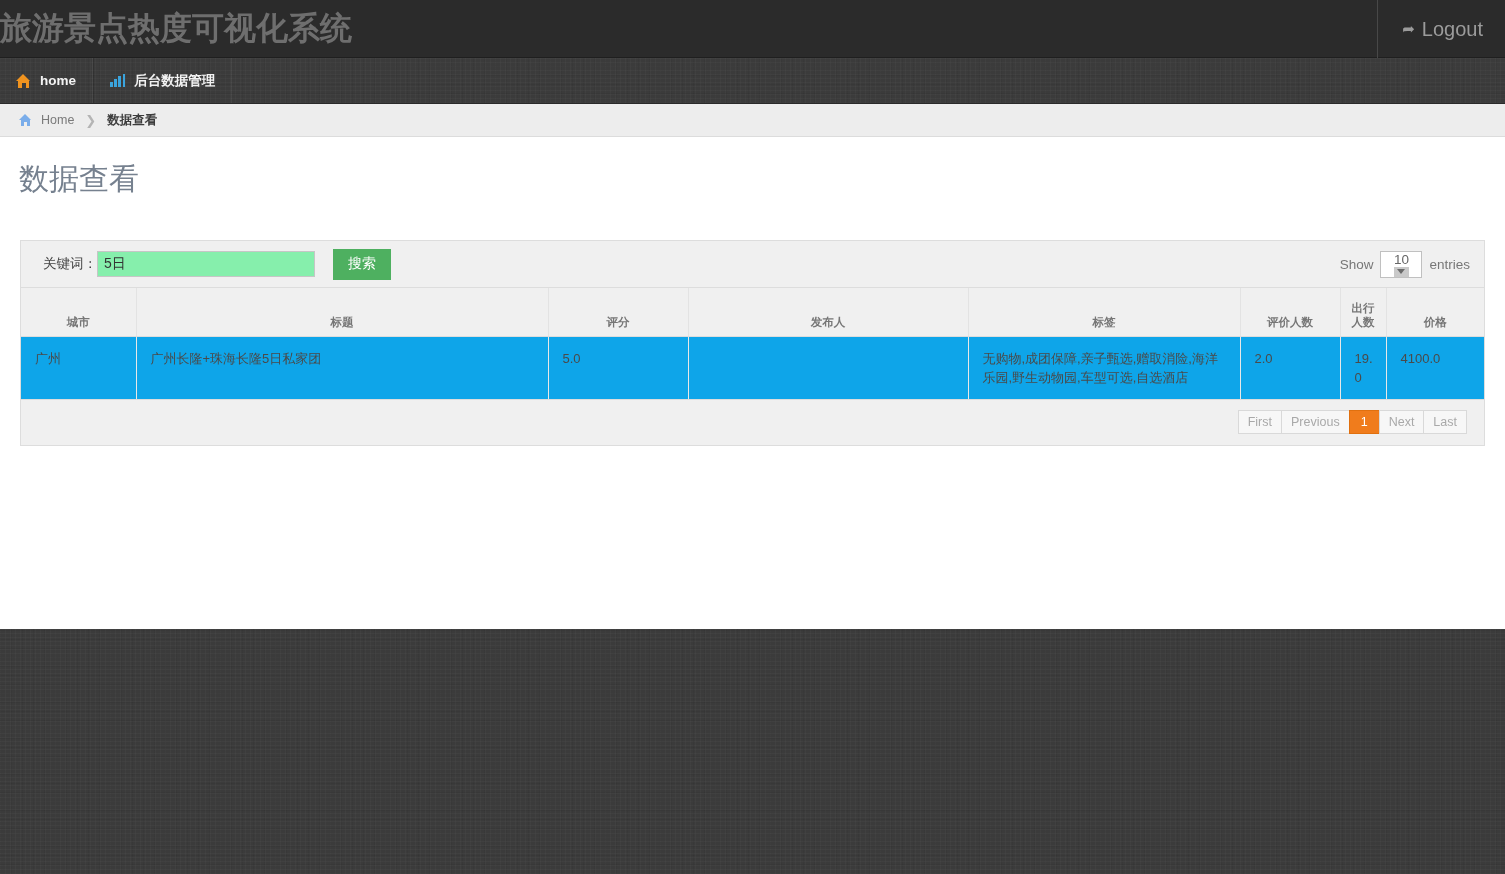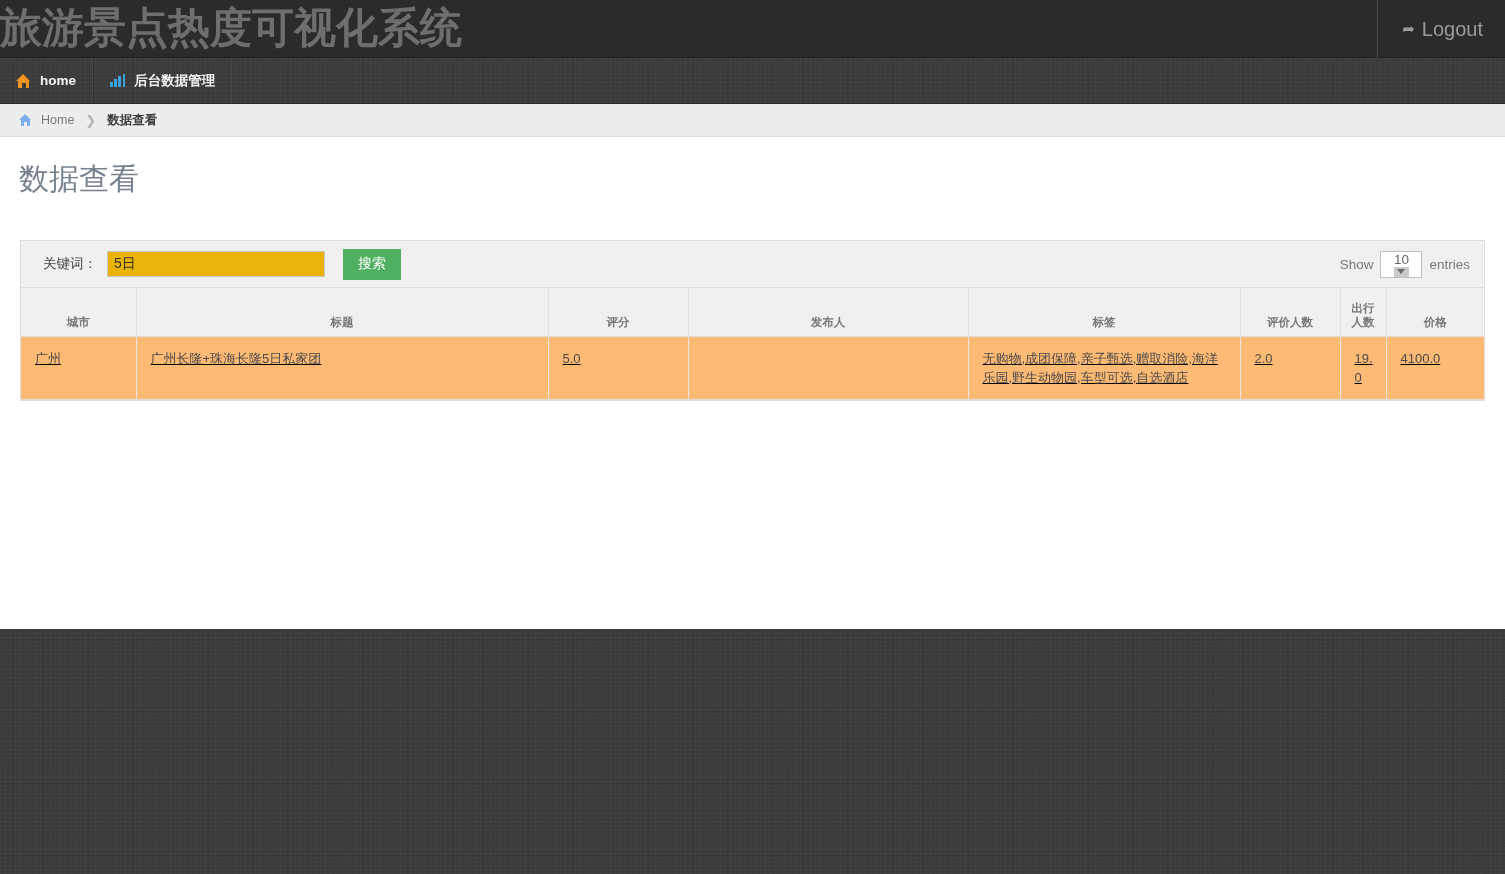--- a/index.html
+++ b/index.html
@@ -23,21 +23,21 @@
   }
 
   
   #topbar {
     position: absolute; left: 0; top: 0; width: 1505px; height: 58px;
     background: #2b2b2b;
     border-bottom: 1px solid #1f1f1f;
   }
   #brand {
     position: absolute; left: 0px; top: 4px;
-    font-size: 42px;
+    font-size: 32px;
     font-weight: bold;
     color: #6e6e6e;
     letter-spacing: 0px;
     line-height: 48px;
     white-space: nowrap;
   }
   #logout-wrap {
     position: absolute; right: 0; top: 0; height: 58px;
     display: flex; align-items: center;
     padding: 0 22px 0 24px;
@@ -155,27 +155,27 @@
     background: #f0f0f0;
     border-bottom: 1px solid #dddddd;
     height: 47px;
     display: flex; align-items: center;
     padding: 0 14px 0 0;
   }
   .kw-label {
     font-size: 13.5px;
     color: #444444;
     padding-left: 22px;
-    padding-right: 10px;
+    padding-right: 0;
     white-space: nowrap;
   }
   .kw-input {
     width: 218px; height: 26px;
     border: 1px solid #c6c6c6;
-    background: #eab308;
+    background: #86efac;
     font-size: 14px;
     color: #333333;
     padding: 2px 6px;
     outline: none;
     font-family: "Liberation Sans", "DejaVu Sans", sans-serif;
   }
   .search-btn {
     margin-left: 18px;
     background: #4eb060;
     color: #ffffff;
@@ -245,21 +245,21 @@
     border-bottom: 1px solid #dddddd;
     font-size: 13px;
     color: #4a4a4a;
     padding: 12px 10px 12px 14px;
     vertical-align: top;
     height: 58px;
     line-height: 19px;
     word-break: break-all;
   }
   table.dt tbody td:last-child { border-right: none; }
-  table.dt tbody tr { background: #fdba74; text-decoration: underline; }
+  table.dt tbody tr { background: #0ea5e9; }
 
   
   #panel-bottom {
     background: #f0f0f0;
     height: 45px;
     display: flex; align-items: center; justify-content: flex-end;
     padding-right: 17px;
   }
   .pager { display: flex; align-items: center; }
   .pager .pg {
@@ -390,16 +390,25 @@
         <td>5.0</td>
         <td></td>
         <td>无购物,成团保障,亲子甄选,赠取消险,海洋乐园,野生动物园,车型可选,自选酒店</td>
         <td>2.0</td>
         <td>19.0</td>
         <td>4100.0</td>
       </tr>
     </tbody>
   </table>
 
+  <div id="panel-bottom">
+    <div class="pager">
+      <div class="pg">First</div>
+      <div class="pg">Previous</div>
+      <div class="pg active">1</div>
+      <div class="pg">Next</div>
+      <div class="pg">Last</div>
+    </div>
+  </div>
 
 </div>
 
 <div id="footer-area" class="linen"></div>
 
 </body></html>

